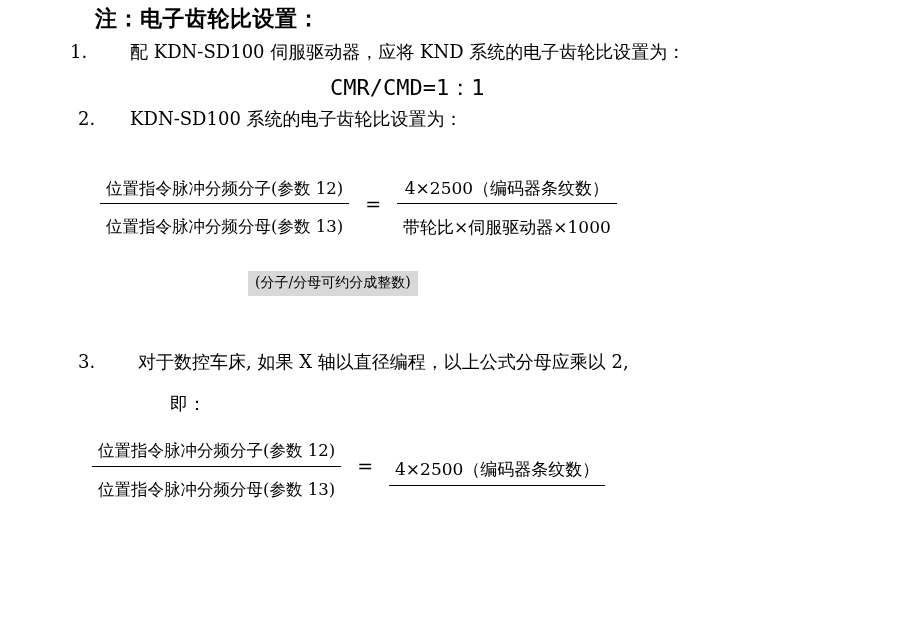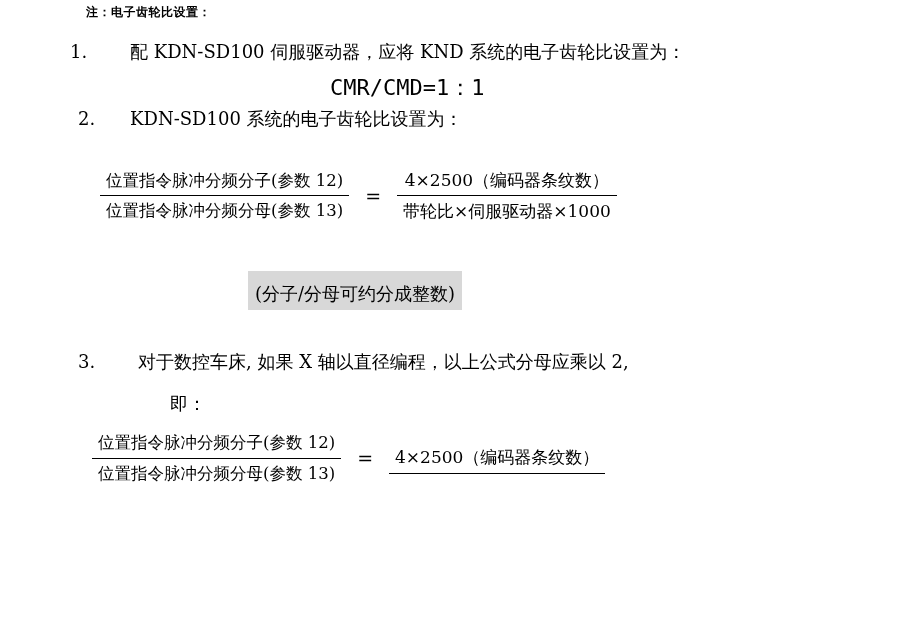--- a/index.html
+++ b/index.html
@@ -16,23 +16,23 @@
   }
   .page {
     position: relative;
     width: 915px;
     height: 628px;
   }
 
   
   .doc-title {
     position: absolute;
-    left: 86px;
+    left: 95px;
     top: 4px;
-    font-size: 12px;
+    font-size: 22px;
     font-weight: bold;
     letter-spacing: 0.5px;
   }
 
   
   .item {
     position: absolute;
     display: flex;
     align-items: baseline;
     font-size: 18px;
@@ -78,20 +78,21 @@
     display: inline-flex;
     flex-direction: column;
     align-items: center;
     text-align: center;
   }
   .frac .num,
   .frac .den {
     padding: 2px 6px;
     white-space: nowrap;
     line-height: 1.55;
+    margin-top: 8px;
   }
   .frac .bar {
     height: 1px;
     background: #000;
     width: 100%;
   }
   .eq-sign {
     margin: 0 16px;
     font-size: 19px;
   }
@@ -102,22 +103,22 @@
 
   #eq1 { left: 100px; top: 165px; }
   #eq2 { left: 92px; top: 428px; }
 
   
   .note-box {
     position: absolute;
     left: 248px;
     top: 271px;
     background: #d8d8d8;
-    padding: 11px 7px 4px 7px;
-    font-size: 18px;
+    padding: 3px 7px 4px 7px;
+    font-size: 14px;
     white-space: nowrap;
   }
 </style>
 </head>
 <body>
 
 <div class="page">
 
   <div class="doc-title">注：电子齿轮比设置：</div>
 

